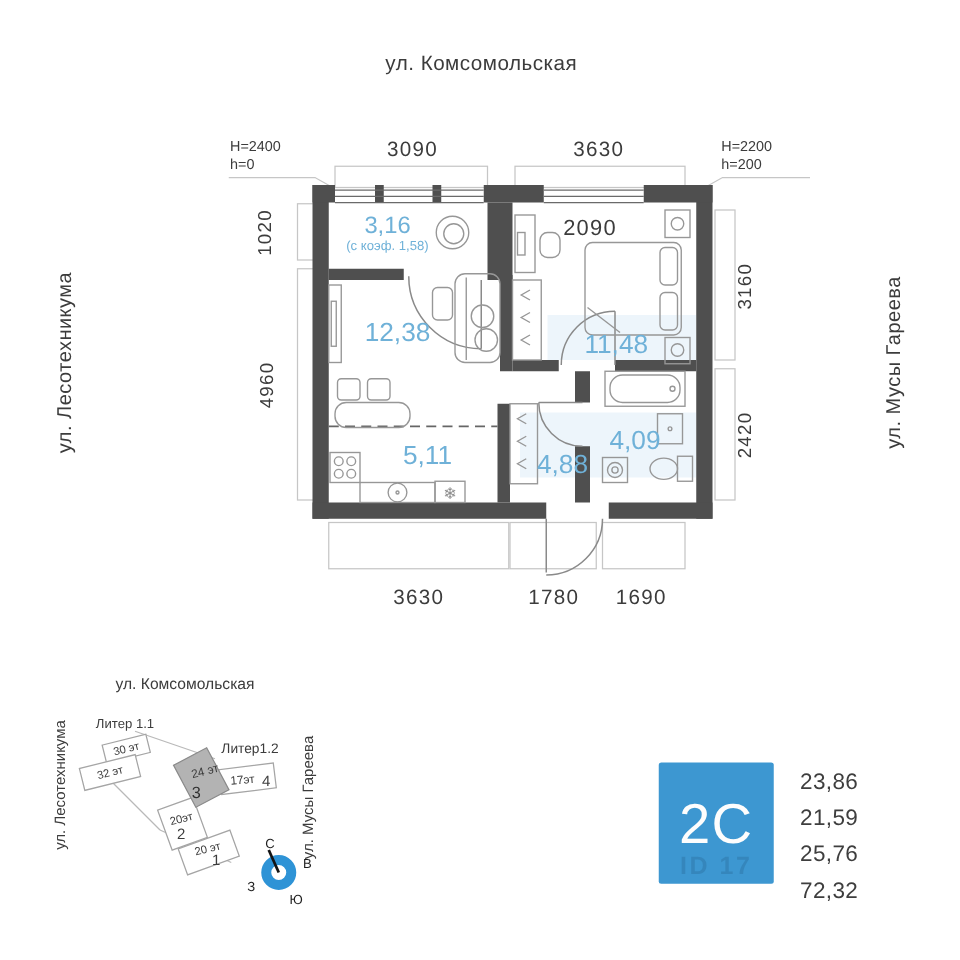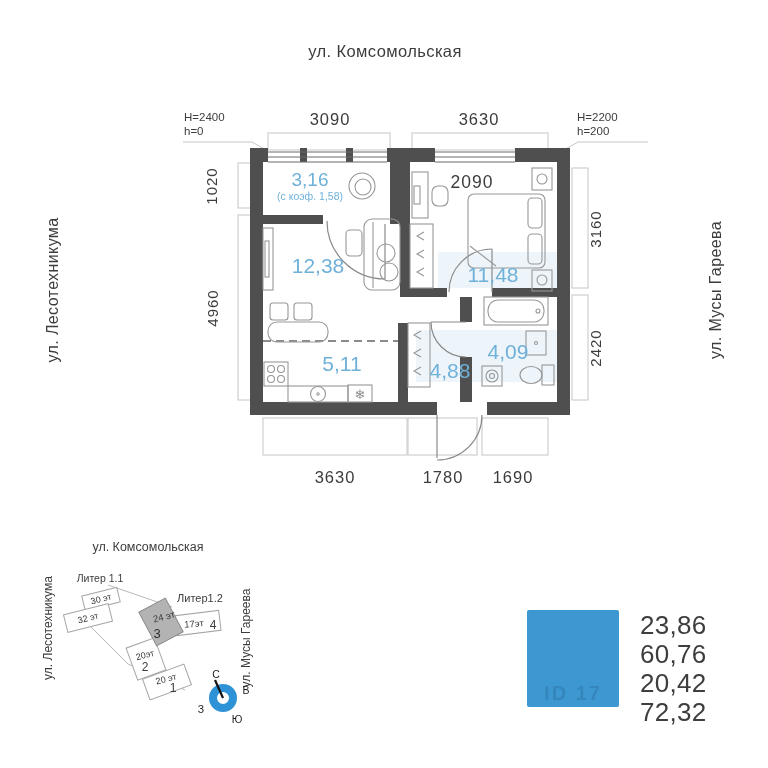--- a/index.html
+++ b/index.html
@@ -21,21 +21,21 @@
   svg text{font-family:"Liberation Sans", sans-serif;}
   .badge{
     left:527px;top:610px;width:92px;height:97px;background:#3d97d1;border-radius:2px;
     display:flex;align-items:center;justify-content:center;overflow:hidden;
   }
   .badge .code{color:#fdfdfd;font-size:45px;font-weight:400;letter-spacing:1px;line-height:1;}
   .badge .wm{
     position:absolute;left:0;right:0;bottom:2px;text-align:center;
     font-size:20px;font-weight:700;color:rgba(10,50,80,0.16);letter-spacing:2px;
   }
-  .areas{left:640px;top:611px;font-size:26px;color:#3e3e3e;letter-spacing:.3px;}
+  .areas{left:640px;top:611px;font-size:18px;color:#3e3e3e;letter-spacing:.3px;}
   .areas div{height:29px;line-height:29px;}
 </style>
 </head>
 <body>
 
 <div class="abs street-top">ул. Комсомольская</div>
 
 <div class="abs v-label v-left">ул. Лесотехникума</div>
 
 <div class="abs v-label v-right">ул. Мусы Гареева</div>
@@ -245,21 +245,22 @@
     <circle cx="223" cy="698" r="10" fill="none" stroke="#2e93d6" stroke-width="8"></circle>
     <line x1="223" y1="698" x2="215" y2="680" stroke="#141414" stroke-width="2.2"></line>
     <text x="216" y="678" font-size="10.5" text-anchor="middle" fill="#1e1e1e">С</text>
     <text x="246" y="694" font-size="10.5" text-anchor="middle" fill="#1e1e1e">В</text>
     <text x="237" y="723" font-size="10.5" text-anchor="middle" fill="#1e1e1e">Ю</text>
     <text x="201" y="713" font-size="10.5" text-anchor="middle" fill="#1e1e1e">З</text>
   </g>
 </svg>
 
 <div class="abs badge">
+  <span class="code">2C</span>
   <span class="wm">ID 17</span>
 </div>
 
 <div class="abs areas">
   <div>23,86</div>
-  <div>60,76</div>
-  <div>20,42</div>
+  <div>21,59</div>
+  <div>25,76</div>
   <div>72,32</div>
 </div>
 
 </body></html>

